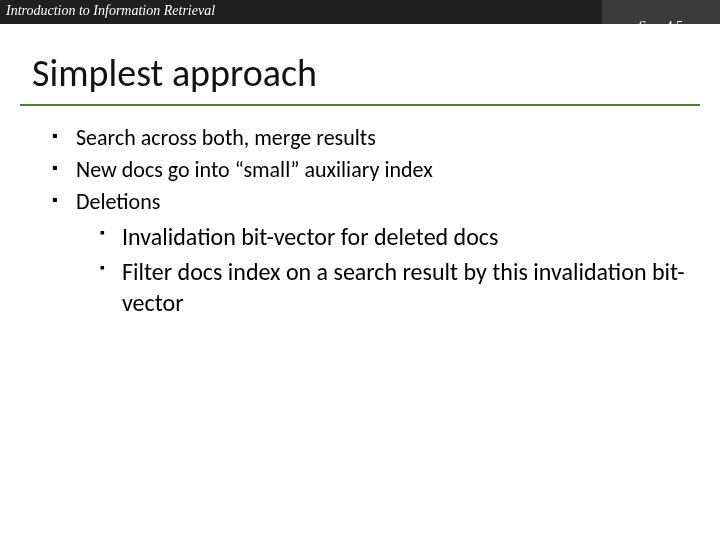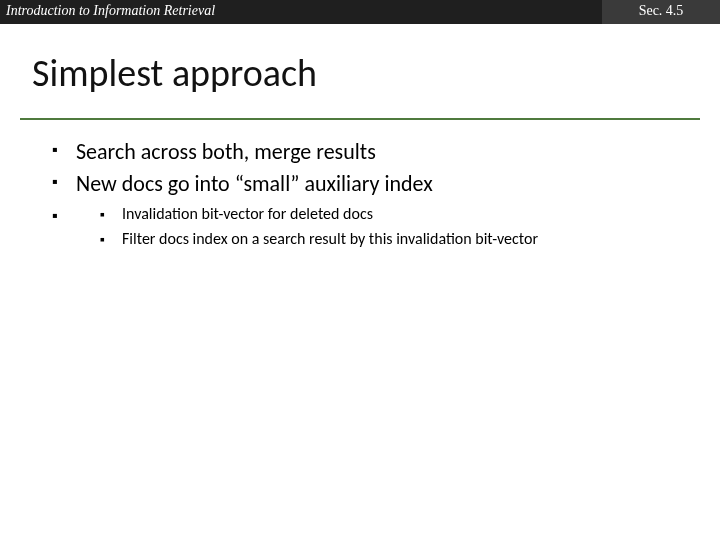--- a/index.html
+++ b/index.html
@@ -1,47 +1,47 @@
 <!DOCTYPE html>
 <html><head>
 <meta charset="utf-8">
 <style>
   * { margin: 0; padding: 0; box-sizing: border-box; }
   html, body { width: 720px; height: 540px; font-family: Calibri, Arial, sans-serif; background: #fff; color: #000; }
   .slide { width: 720px; height: 382px; position: relative; }
   .header-bar { display: flex; width: 100%; height: 24px; }
   .header-left { flex: 1; background: #1f1f1f; color: #fff; font-style: italic; font-size: 14px; padding: 3px 8px 0 6px; font-family: Georgia, 'Times New Roman', serif; }
-  .header-right { width: 118px; background: #3a3a3a; color: #fff; font-size: 14px; text-align: center; padding-top: 3px; font-family: Georgia, 'Times New Roman', serif; }
-  .title { font-size: 38px; font-weight: 400; color: #121212; padding: 26px 28px 22px 32px; font-family: Calibri, Arial, sans-serif; }
+  .header-right { width: 118px; background: #3a3a3a; color: #fff; font-size: 14px; text-align: center; padding-top: 19px; font-family: Georgia, 'Times New Roman', serif; }
+  .title { font-size: 38px; font-weight: 400; color: #121212; padding: 26px 28px 8px 32px; font-family: Calibri, Arial, sans-serif; }
   .title-divider { margin: 0 20px 0 20px; border: none; border-top: 2px solid #4f7a3e; }
   .content { padding: 18px 34px 0 34px; font-size: 22px; line-height: 1.28; }
   ul.lvl1 { list-style: none; padding-left: 24px; }
   ul.lvl1 > li { position: relative; padding-left: 18px; margin-bottom: 4px; }
   ul.lvl1 > li::before { content: "\25AA"; position: absolute; left: -6px; top: 2px; font-size: 16px; color: #000; }
-  ul.lvl2 { list-style: none; padding-left: 28px; margin: 6px 0 8px 0; font-size: 16px; }
+  ul.lvl2 { list-style: none; padding-left: 28px; margin: 6px 0 8px 0; font-size: 24px; }
   ul.lvl2 > li { position: relative; padding-left: 18px; margin-bottom: 4px; }
   ul.lvl2 > li::before { content: "\25AA"; position: absolute; left: -4px; top: 2px; font-size: 14px; color: #000; }
 </style>
 </head>
 <body>
 <div class="slide">
 
   <div class="header-bar">
     <div class="header-left">Introduction to Information Retrieval</div>
     <div class="header-right">Sec. 4.5</div>
   </div>
 
   <h1 class="title">Simplest approach</h1>
   <hr class="title-divider">
 
   <div class="content">
     <ul class="lvl1">
       <li><span>Search across both, merge results</span></li>
       <li><span>New docs go into “small” auxiliary index</span></li>
-      <li>
+      <li><span>Deletions</span>
         <ul class="lvl2">
           <li><span>Invalidation bit-vector for deleted docs</span></li>
           <li><span>Filter docs index on a search result by this invalidation bit-vector</span></li>
         </ul>
       </li>
     </ul>
   </div>
 
 </div>
 

